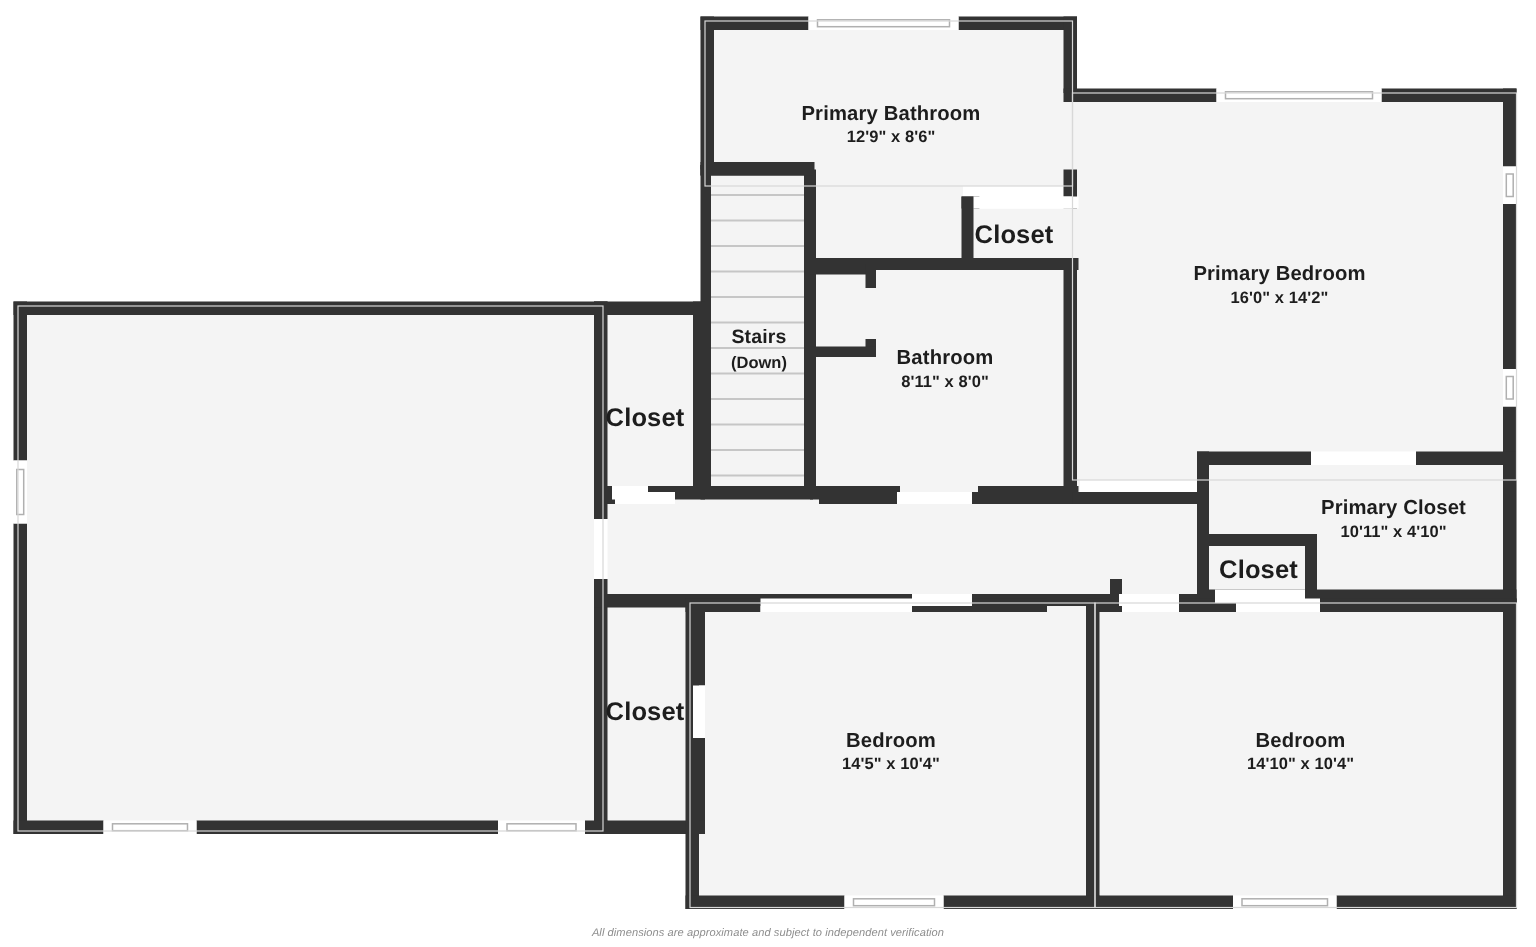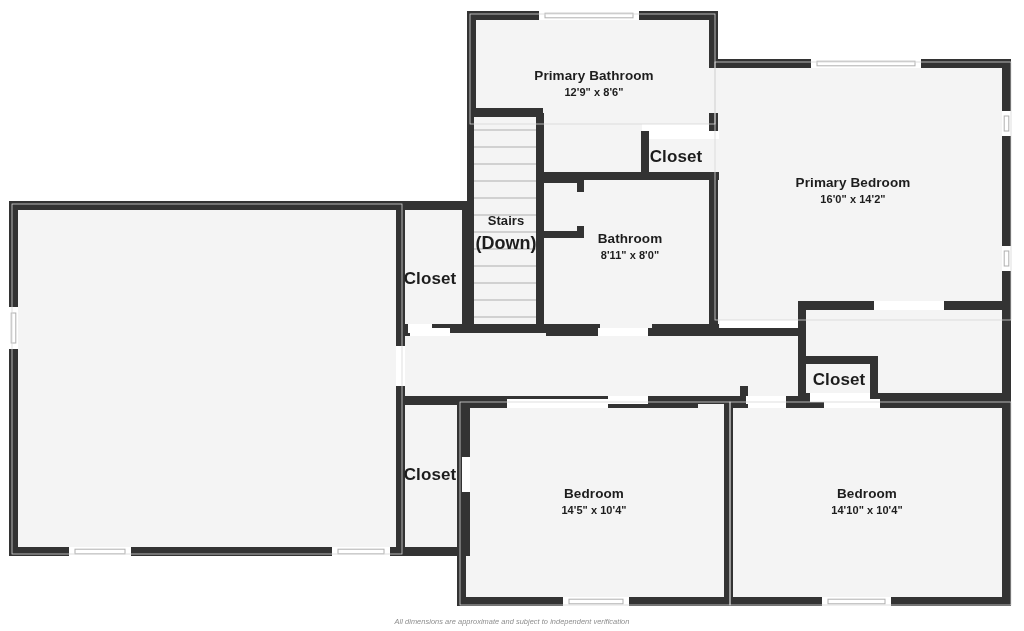--- a/index.html
+++ b/index.html
@@ -50,21 +50,21 @@
     font-size: 11px;
     font-weight: bold;
     display: block;
     margin-top: 2px;
     letter-spacing: 0.05px;
   }
   .stairs-label .room-name {
     font-size: 13px;
   }
   .stairs-label .stairs-sub {
-    font-size: 18px;
+    font-size: 11px;
     font-weight: bold;
     display: block;
     margin-top: 5px;
   }
   #footer-note {
     position: absolute;
     left: 0;
     right: 0;
     top: 617px;
     text-align: center;
@@ -341,20 +341,24 @@
   <div class="room-label" style="left:853px; top:190px;">
     <span class="room-name">Primary Bedroom</span>
     <span class="room-dims">16'0" x 14'2"</span>
   </div>
 
   <div class="room-label" style="left:630px; top:246px;">
     <span class="room-name">Bathroom</span>
     <span class="room-dims">8'11" x 8'0"</span>
   </div>
 
+  <div class="room-label" style="left:929px; top:346px;">
+    <span class="room-name">Primary Closet</span>
+    <span class="room-dims">10'11" x 4'10"</span>
+  </div>
 
 
   <div class="room-label" style="left:594px; top:501px;">
     <span class="room-name">Bedroom</span>
     <span class="room-dims">14'5" x 10'4"</span>
   </div>
 
   <div class="room-label" style="left:867px; top:501px;">
     <span class="room-name">Bedroom</span>
     <span class="room-dims">14'10" x 10'4"</span>

